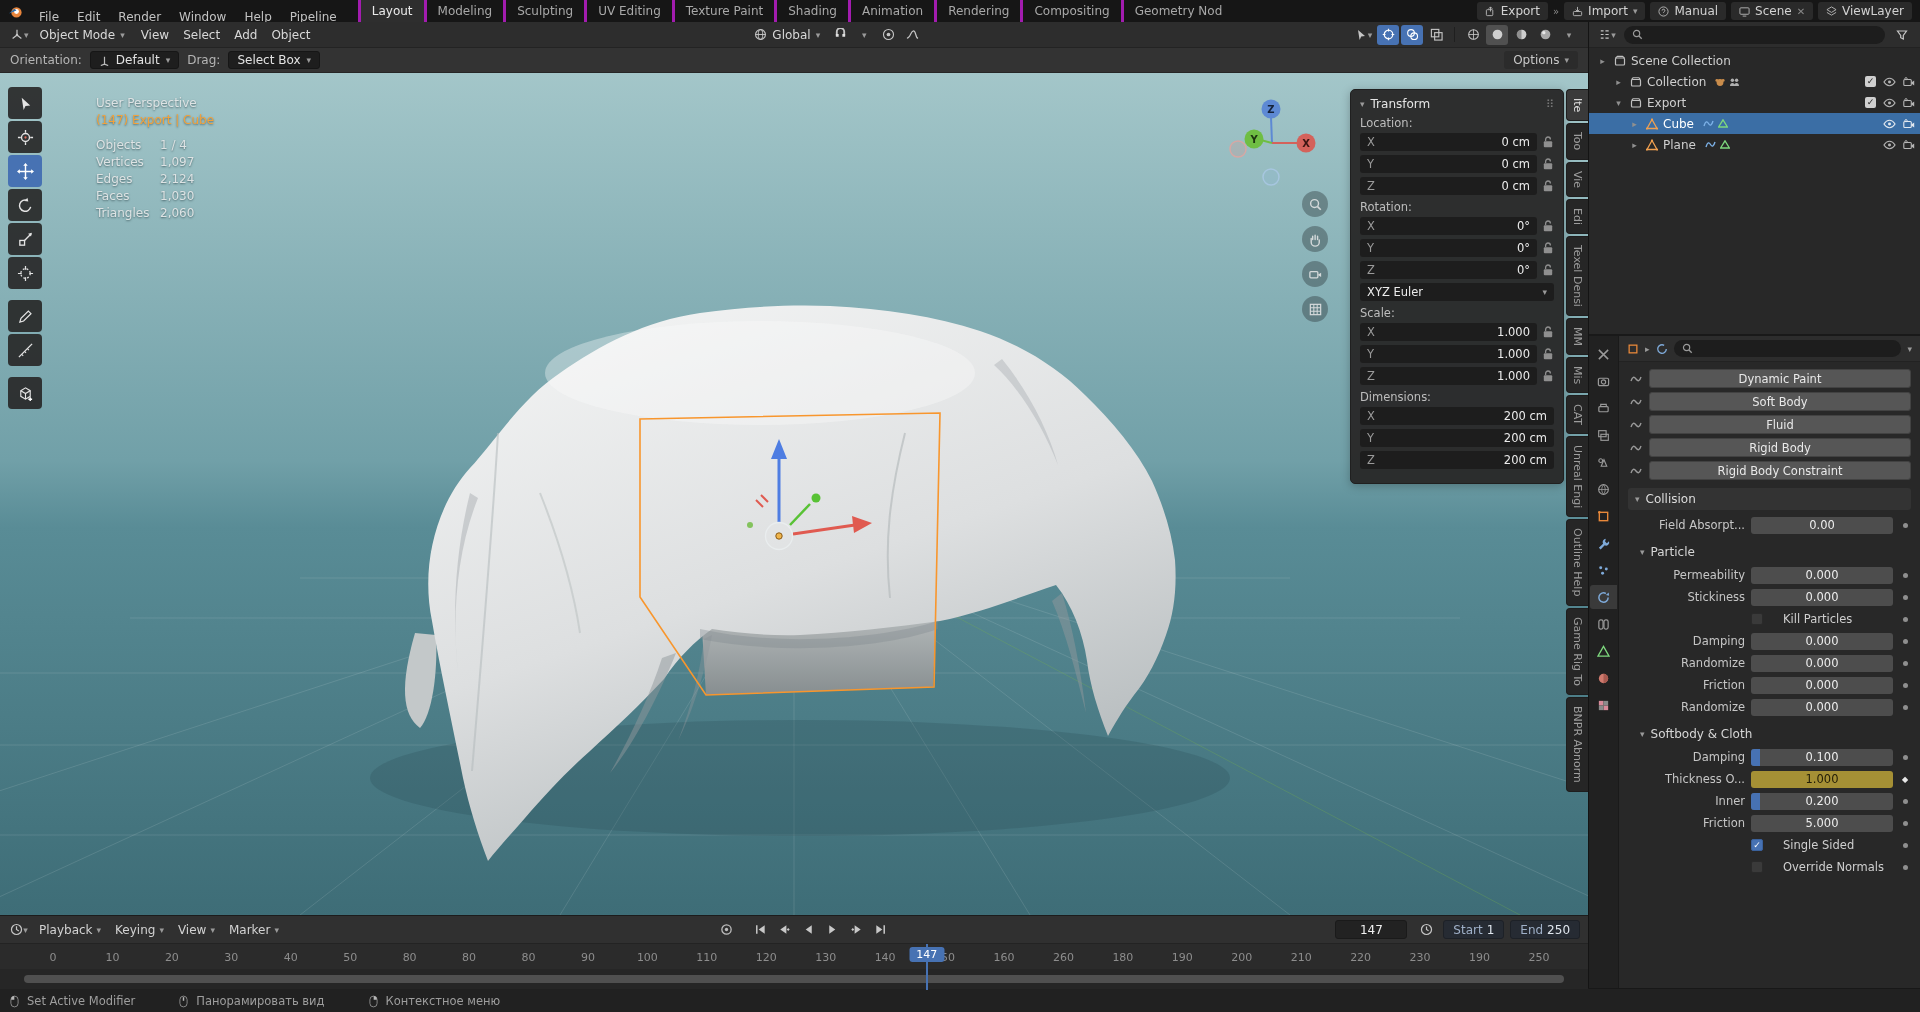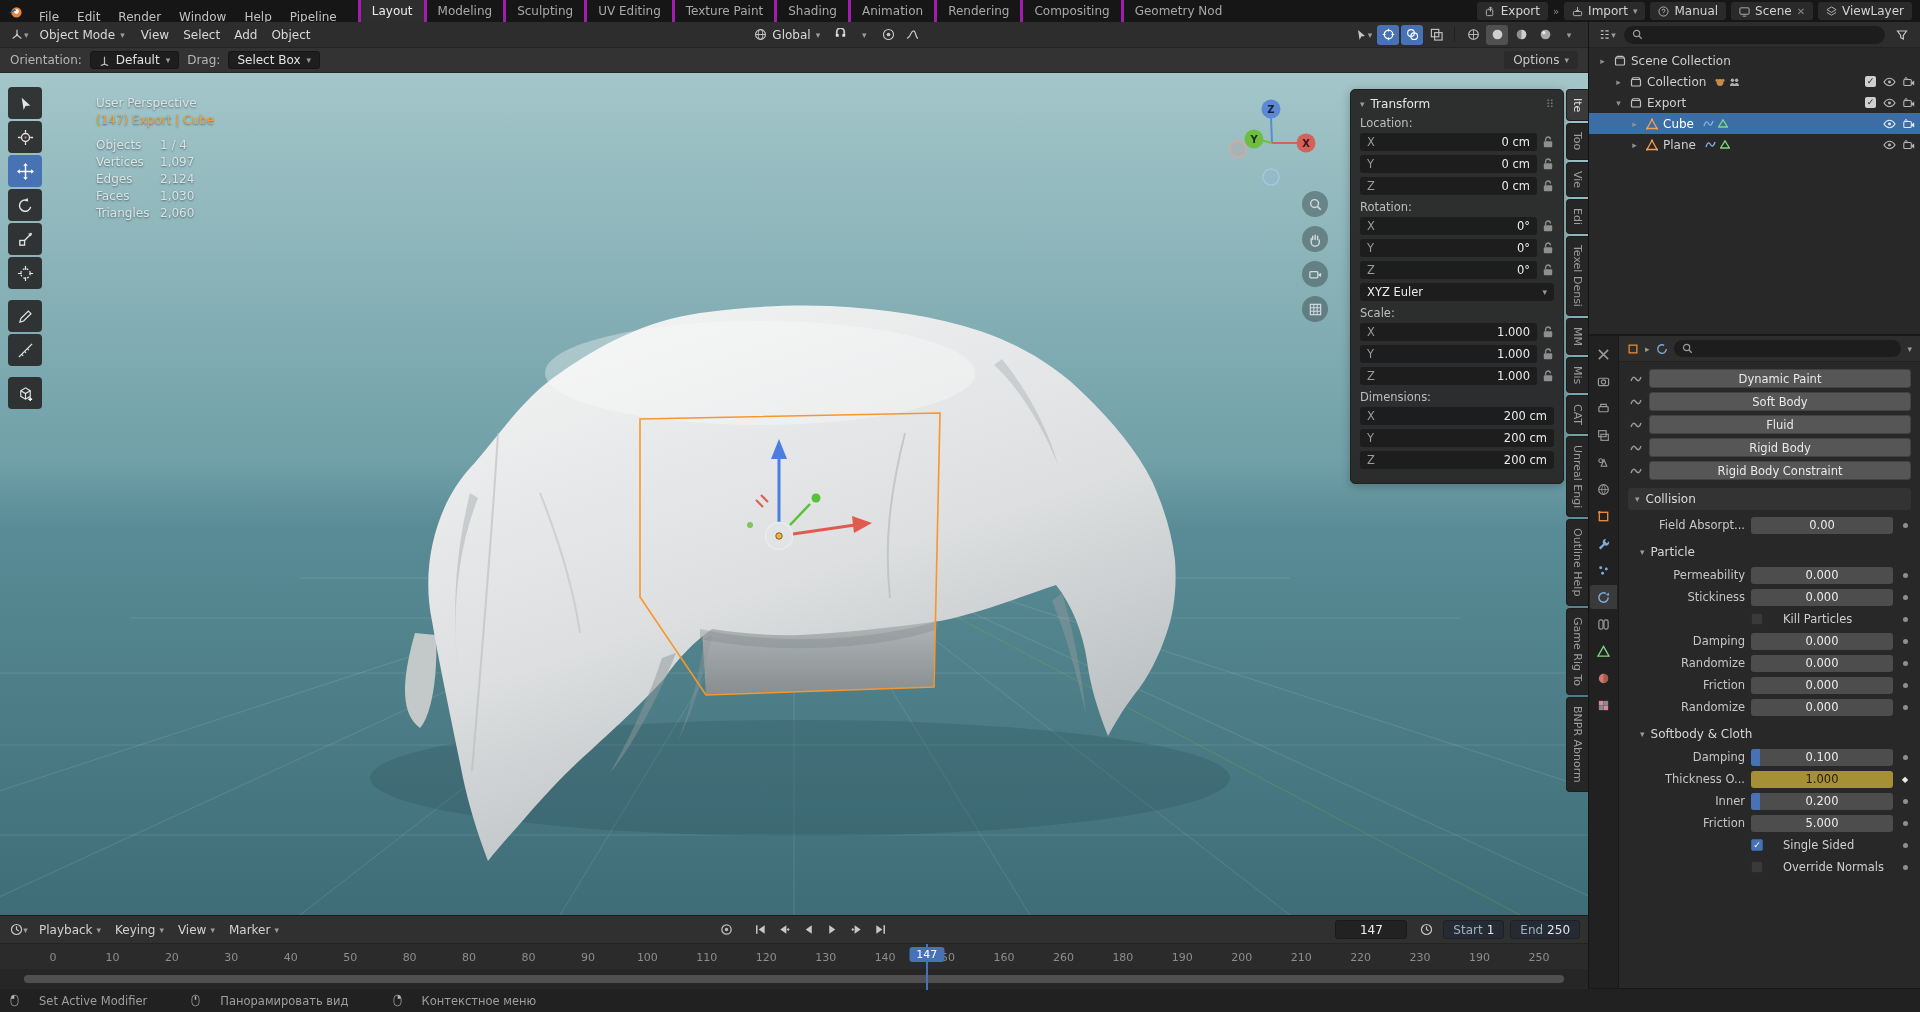--- a/index.html
+++ b/index.html
@@ -132,21 +132,21 @@
 .pcheck{width:142px;flex:none;margin-left:auto;display:flex;align-items:center;gap:20px;color:#cfcfcf;font-size:11.5px}
 .cb{width:12px;height:12px;flex:none;border-radius:2px;background:#3a3a3a;border:1px solid #2a2a2a;color:#fff;font-size:9px;display:flex;align-items:center;justify-content:center;line-height:1}
 .cb.checked{background:#4772b3;border-color:#3a619c}
 .cb.checked::before{content:"✓"}
 .pdot{width:12px;flex:none;display:flex;align-items:center;justify-content:center}
 .pdot::before{content:"";width:5px;height:5px;border-radius:50%;background:#8f8f8f}
 .pdot.diamond::before{content:"◆";width:auto;height:auto;background:none;color:#e8e8e8;font-size:8px}
 
 
 #statusbar{height:24px;flex:none;background:#212121;border-top:1px solid #181818;display:flex;align-items:center;gap:44px;padding:0 10px;color:#9e9e9e;font-size:11.5px}
-.sb-hint{display:flex;align-items:center;gap:20px;white-space:nowrap}
+.sb-hint{display:flex;align-items:flex-end;gap:8px;white-space:nowrap}
 .sb-right{margin-left:auto;white-space:nowrap}
 </style>
 </head>
 <body>
 
 <div id="app">
 
   <header id="topbar">
     <div class="tb-left">
       <div class="logo">

